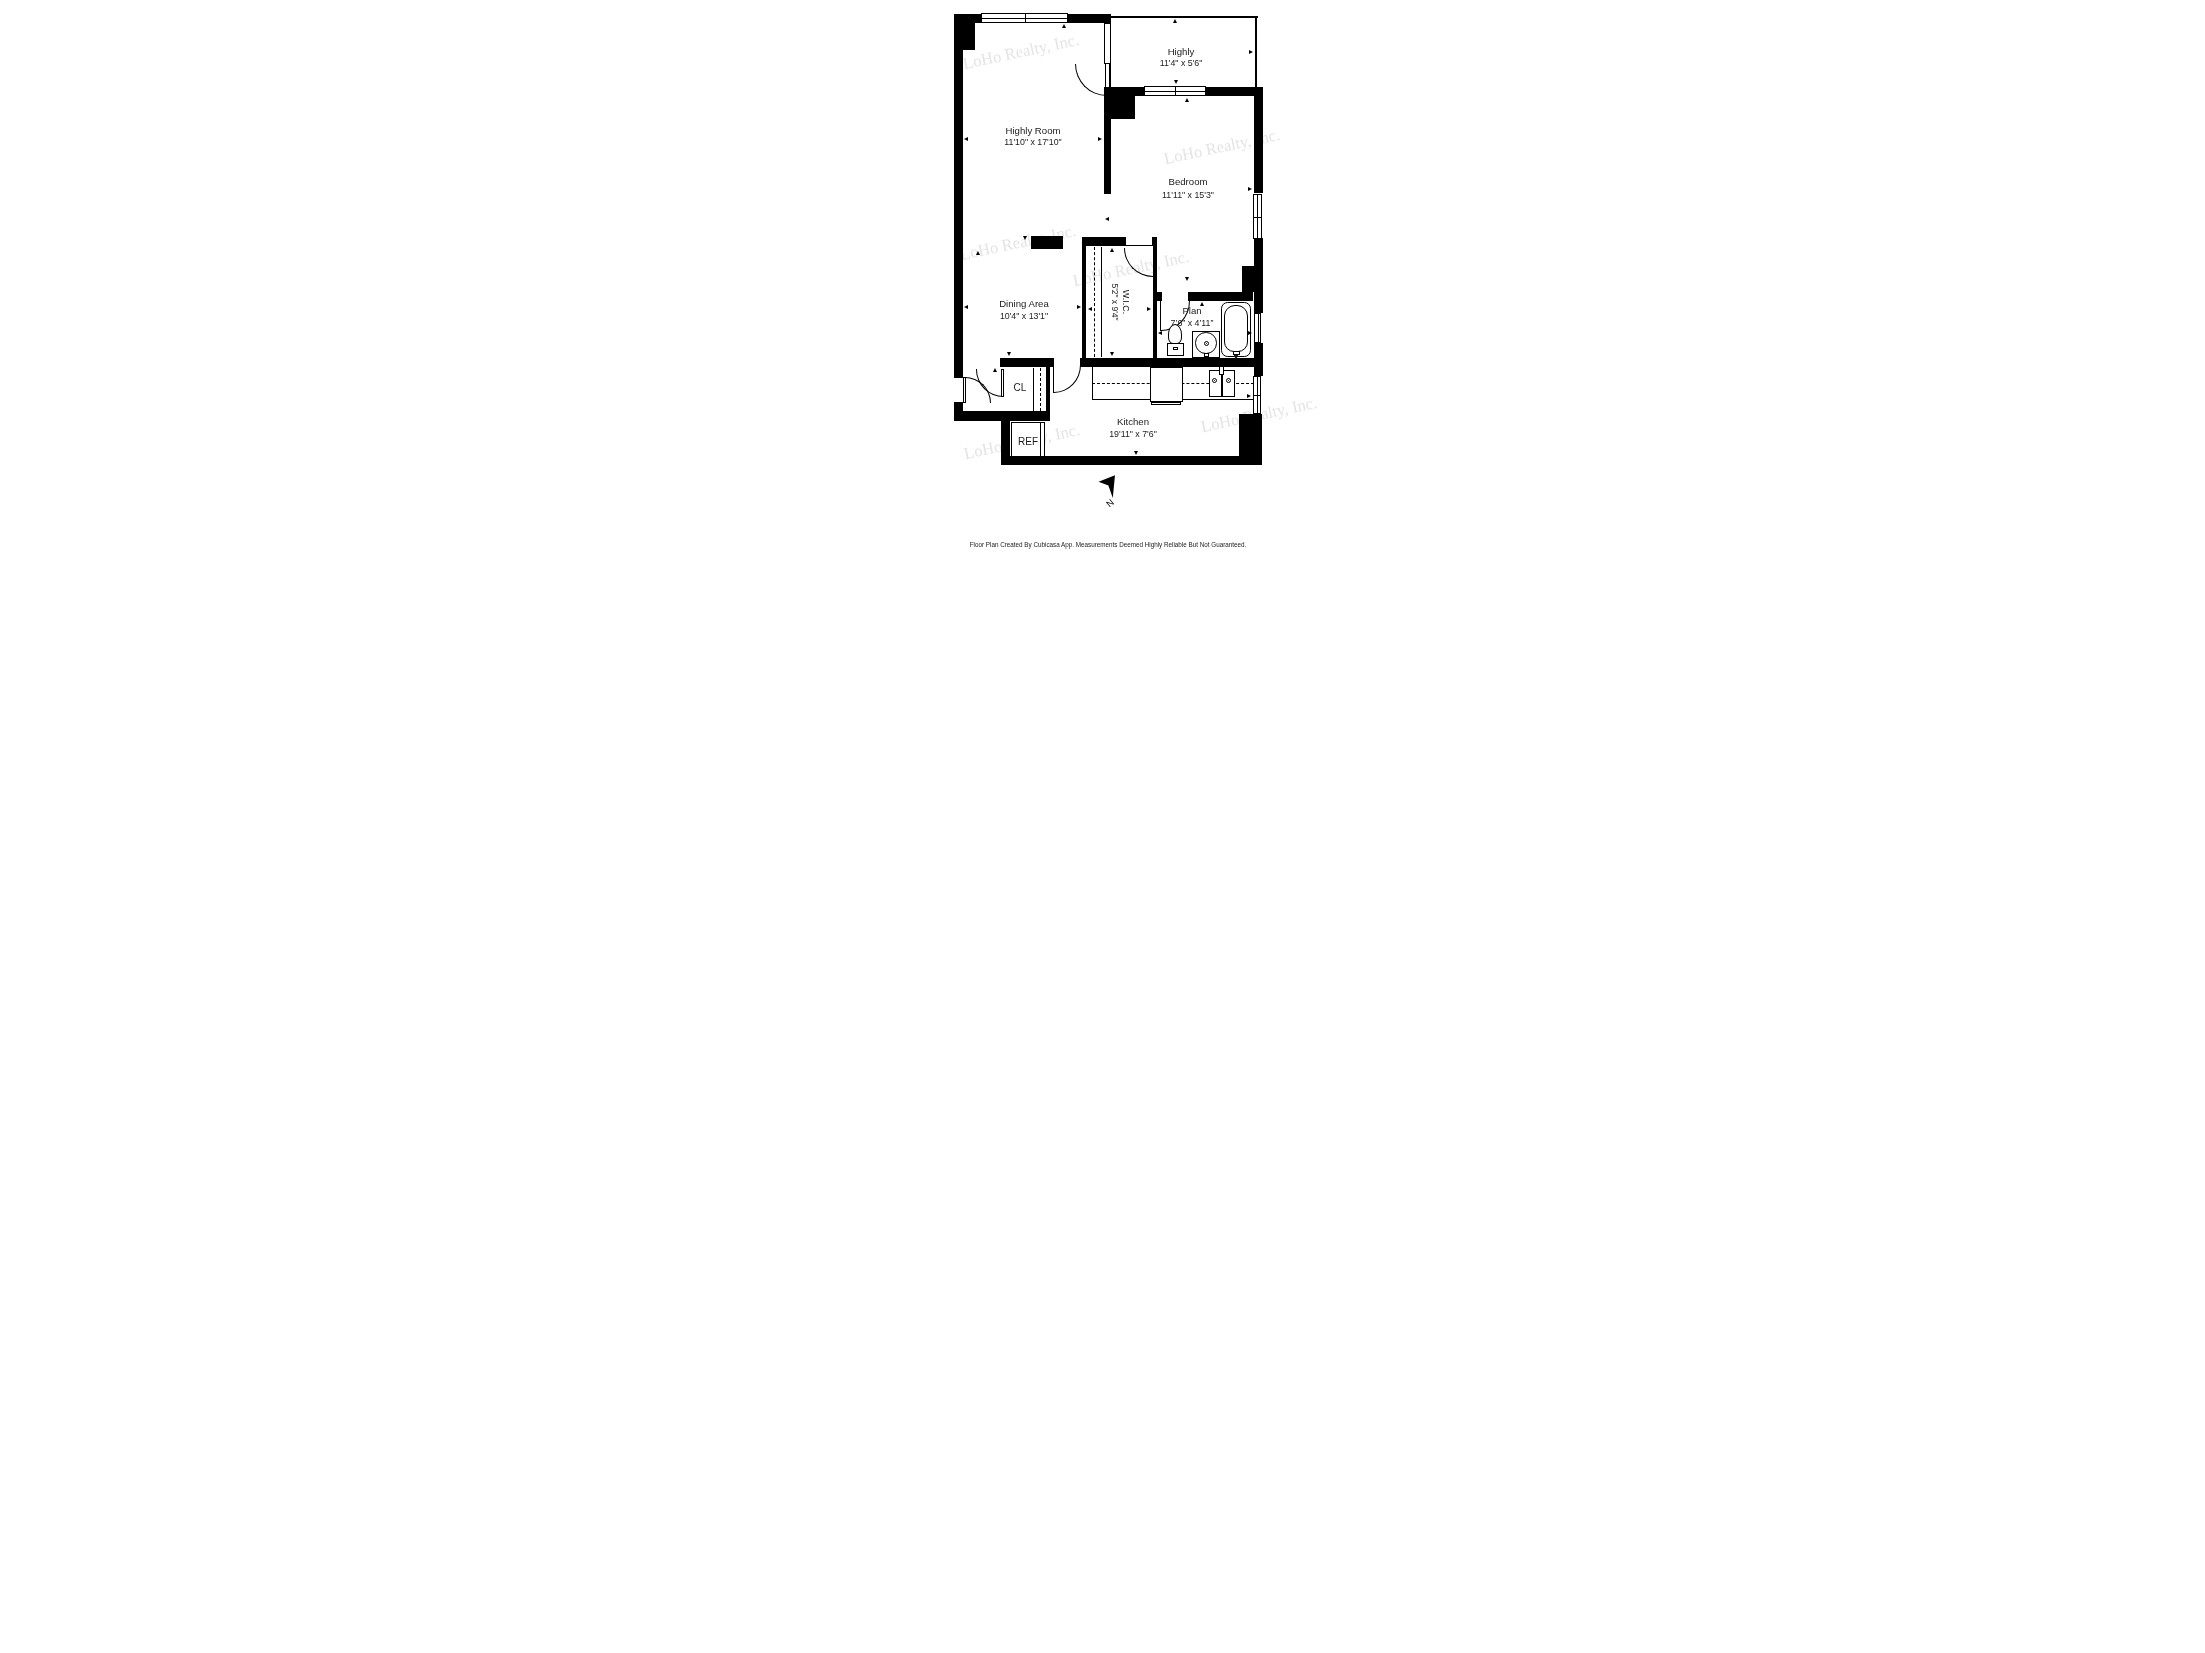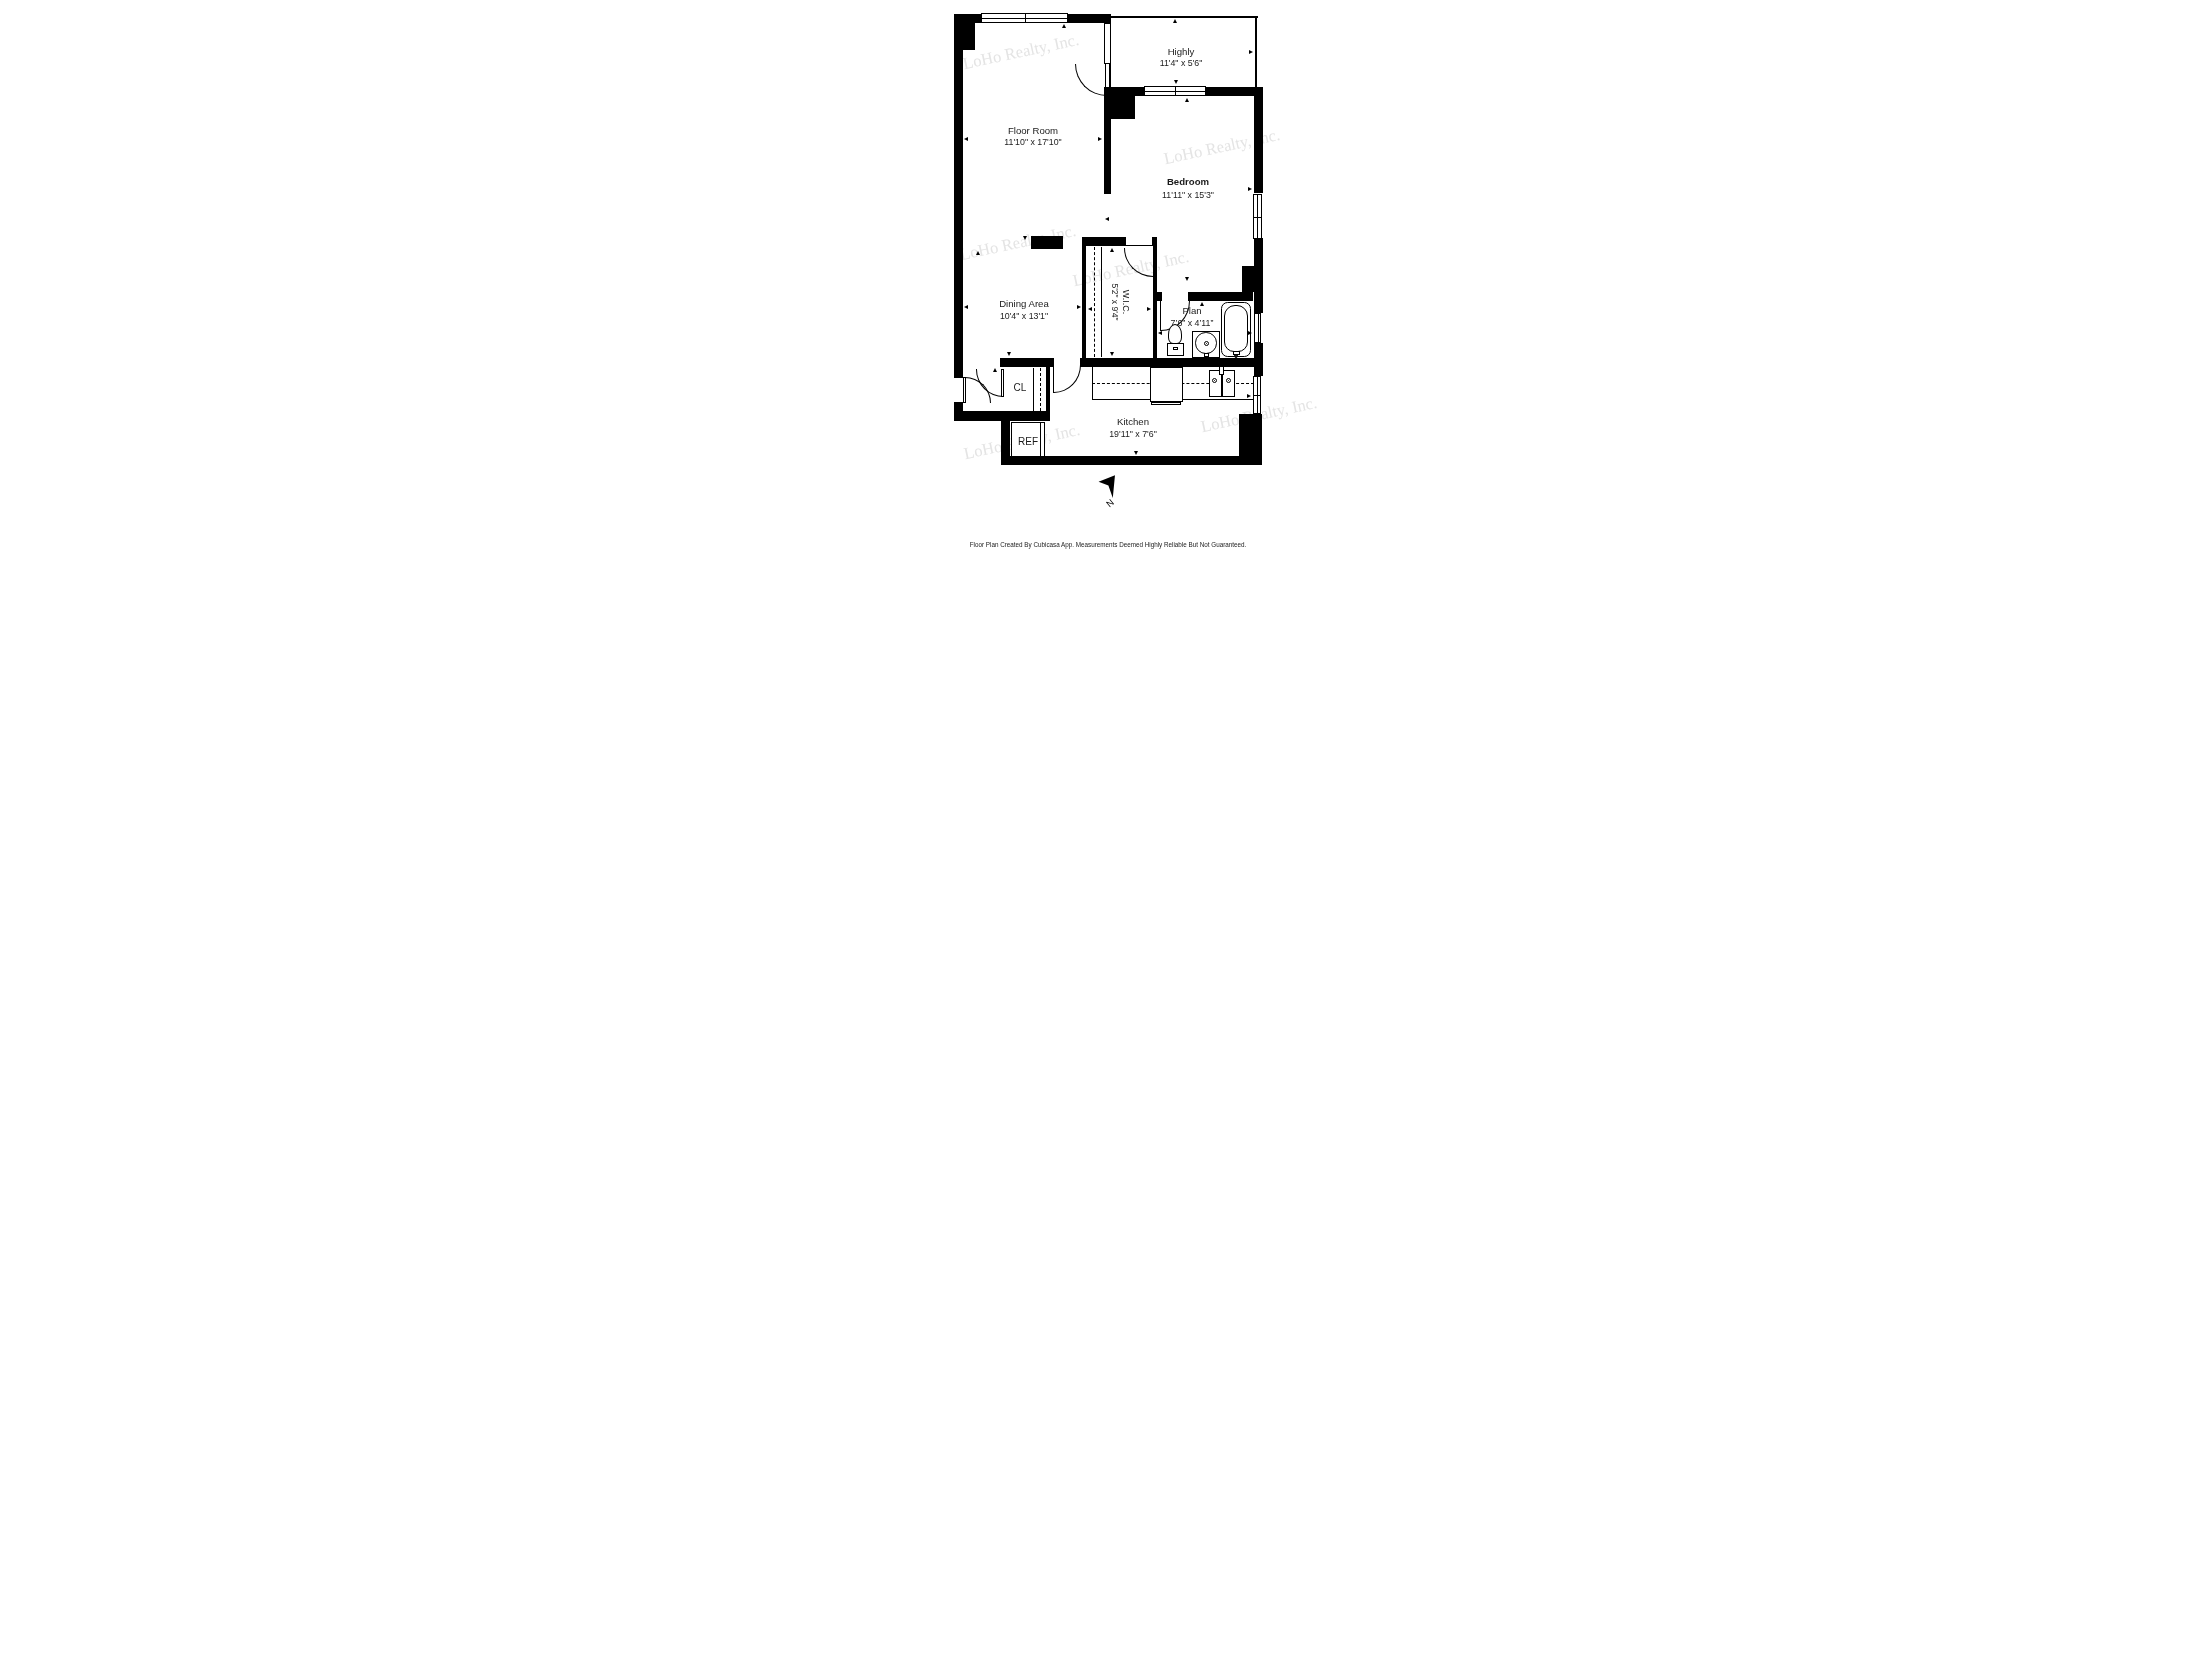--- a/index.html
+++ b/index.html
@@ -190,25 +190,25 @@
   <div class="tri left" style="left:353px;top:307px;"></div>
   <div class="tri right" style="left:412px;top:307px;"></div>
   <div class="tri up" style="left:465px;top:302px;"></div>
   <div class="tri left" style="left:423px;top:331px;"></div>
   <div class="tri right" style="left:513px;top:331px;"></div>
   <div class="tri up" style="left:258px;top:368px;"></div>
   <div class="tri down" style="left:399px;top:451px;"></div>
   <div class="tri left" style="left:268px;top:436px;"></div>
   <div class="tri right" style="left:512px;top:394px;"></div>
 
-  <div class="lbl" style="left:298px;top:130px;">Floor Room</div>
+  <div class="lbl" style="left:298px;top:130px;">Highly Room</div>
   <div class="lbl dims" style="left:298px;top:142px;">11'10" x 17'10"</div>
   <div class="lbl" style="left:446px;top:51px;">Highly</div>
   <div class="lbl dims" style="left:446px;top:63px;">11'4" x 5'6"</div>
-  <div class="lbl" style="left:453px;top:181px;font-weight:bold;">Bedroom</div>
+  <div class="lbl" style="left:453px;top:181px;">Bedroom</div>
   <div class="lbl dims" style="left:453px;top:195px;">11'11" x 15'3"</div>
   <div class="lbl" style="left:289px;top:303px;">Dining Area</div>
   <div class="lbl dims" style="left:289px;top:316px;">10'4" x 13'1"</div>
   <div class="lbl" style="left:457px;top:310px;">Plan</div>
   <div class="lbl dims" style="left:457px;top:323px;">7’6” x 4’11”</div>
   <div class="lbl" style="left:398px;top:421px;">Kitchen</div>
   <div class="lbl dims" style="left:398px;top:434px;">19'11" x 7'6"</div>
   <div class="lbl small" style="left:285px;top:387px;">CL</div>
   <div class="lbl small" style="left:293px;top:441px;">REF</div>
   <div id="wic-label">

